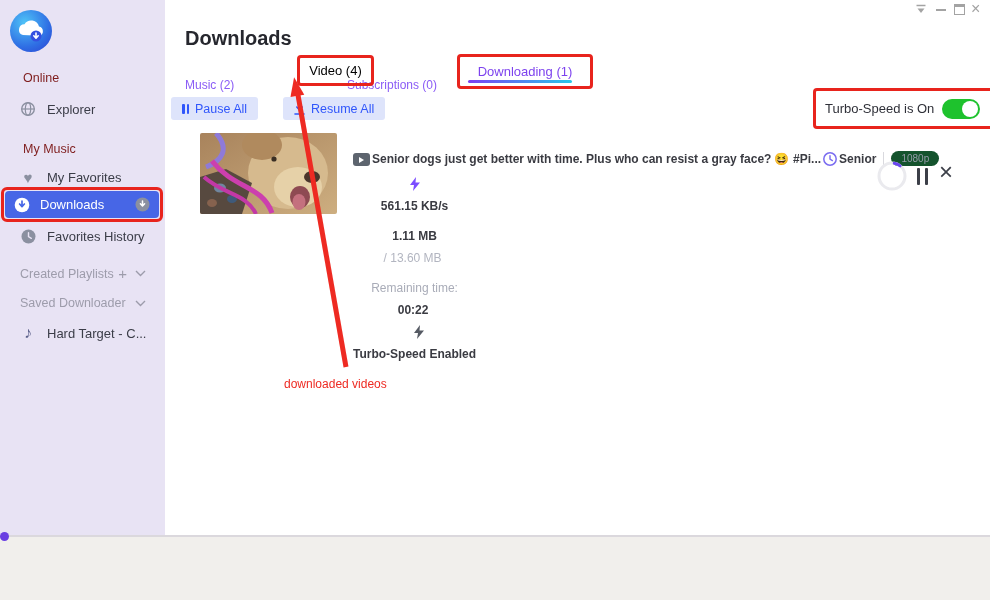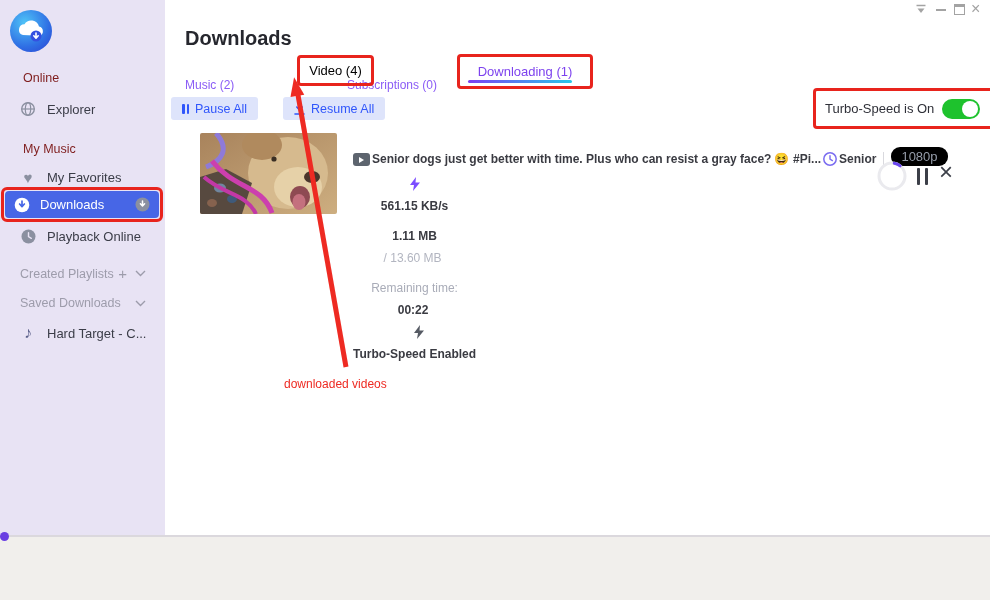--- a/index.html
+++ b/index.html
@@ -41,21 +41,21 @@
   .toggle .knob{position:absolute;right:2px;top:2px;width:16px;height:16px;border-radius:50%;background:#fff;}
 
   
   .thumb{position:absolute;left:200px;top:133px;width:137px;height:81px;border-radius:2px;overflow:hidden;}
   .row-title{position:absolute;left:353px;top:148px;display:flex;align-items:flex-end;gap:2px;height:18px;}
   .vbadge{width:17px;height:13px;background:#5d646e;border-radius:3px;display:flex;align-items:center;justify-content:center;flex:0 0 auto;}
   .vbadge i{width:0;height:0;border-left:5px solid #fff;border-top:3.5px solid transparent;border-bottom:3.5px solid transparent;}
   .vtitle{font-size:12px;font-weight:bold;color:#3a3b42;white-space:nowrap;}
   .meta-b{font-size:12px;font-weight:bold;color:#3a3b42;white-space:nowrap;}
   .divider{width:1px;height:14px;background:#d9d9de;margin:0 5px;}
-  .pill{background:#000000;color:#959ca9;font-size:13px;padding:2px 10px;border-radius:9px;}
+  .pill{background:#14532d;color:#959ca9;font-size:10px;padding:2px 10px;border-radius:9px;}
   .row-stats{position:absolute;left:353px;top:177px;display:flex;align-items:center;gap:8px;height:16px;font-size:12px;flex-direction:column;}
   .gray{color:#b2b5c0;font-weight:normal;}
   .lightgray{color:#a9acb8;}
   .prog-circle{position:absolute;left:877px;top:161px;cursor:pointer;}
   .ctl-pause{position:absolute;left:917px;top:168px;display:flex;gap:5px;cursor:pointer;}
   .ctl-pause i{width:3px;height:17px;background:#3c3f48;border-radius:1px;}
   .ctl-close{position:absolute;left:939px;top:160px;font-size:24px;color:#3c3f48;cursor:pointer;line-height:1;}
 
   
   .annot-text{position:absolute;left:284px;top:377px;font-size:12px;color:#ee2a22;z-index:6;}
@@ -120,35 +120,35 @@
       </div>
     </div>
 
     <div class="side-item" style="top:228px">
       <span class="side-ic">
         <svg width="15" height="15" viewBox="0 0 15 15">
             <circle cx="7.5" cy="7.5" r="7" fill="#8b90a0"></circle>
             <path d="M7.5 3.8 v3.9 l2.8 1.6" stroke="#e8e3f4" stroke-width="1.4" fill="none" stroke-linecap="round"></path>
           </svg>
       </span>
-      <span>Playback Online</span>
+      <span>Favorites History</span>
     </div>
 
     <div class="pl-row" style="top:265px">
       <span>Created Playlists</span>
       <span class="pl-actions">
         <span style="font-size:15px;">+</span>
         <svg width="11" height="7" viewBox="0 0 11 7">
             <polyline points="1,1 5.5,5.5 10,1" fill="none" stroke="#9d9cab" stroke-width="1.4"></polyline>
           </svg>
       </span>
     </div>
 
     <div class="pl-row" style="top:296px">
-      <span>Saved Downloads</span>
+      <span>Saved Downloader</span>
       <span class="pl-actions">
         <svg width="11" height="7" viewBox="0 0 11 7">
             <polyline points="1,1 5.5,5.5 10,1" fill="none" stroke="#9d9cab" stroke-width="1.4"></polyline>
           </svg>
       </span>
     </div>
 
     <div class="side-item" style="top:325px">
       <span class="side-ic" style="color:#5a5f8a;font-size:16px;">♪</span>
       <span>Hard Target - C...</span>

